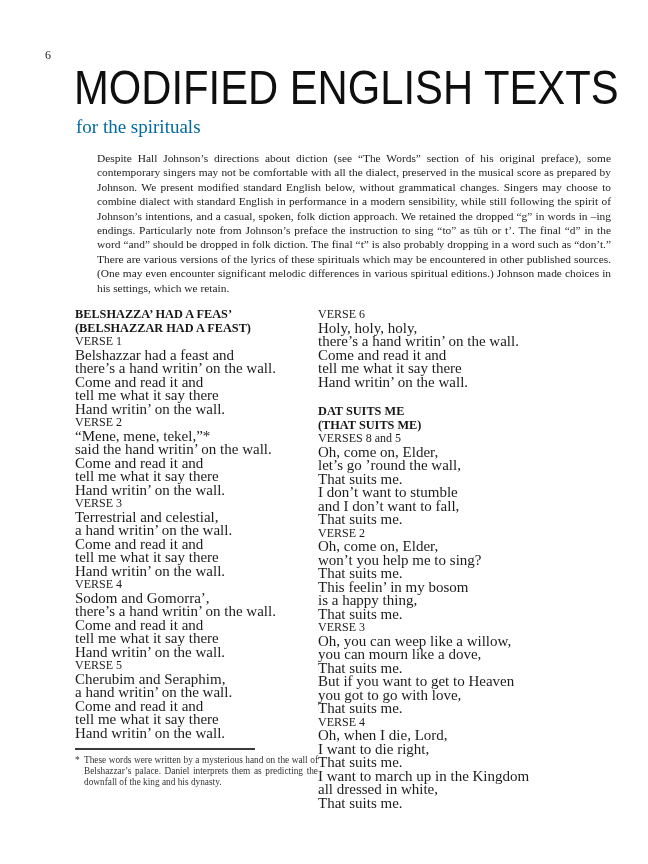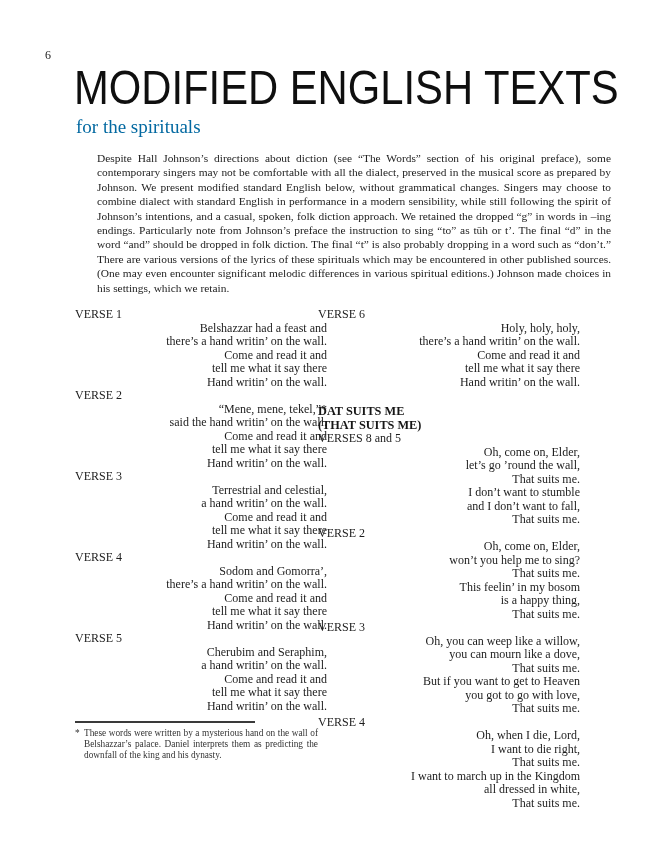--- a/index.html
+++ b/index.html
@@ -47,23 +47,22 @@
     white-space: pre-line;
     margin-top: 16px;
   }
   .song-title.first { margin-top: 0; }
   .verse { }
   .verse.first { margin-top: 0; }
   .verse-label {
     font-size: 12px; line-height: 13.5px; color: #1c1c1c;
   }
   .verse-lines {
-    font-size: 12px; line-height: 13.5px; color: #1c1c1c;
+    font-size: 15px; line-height: 13.5px; color: #1c1c1c;
     white-space: pre-line;
-    text-align: right;
   }
   .footnote { margin-top: 8px; }
   .footnote-rule {
     width: 180px; height: 1.5px; background: #3a3a3a;
     margin-bottom: 5px;
   }
   .footnote-body {
     position: relative; width: 234px;
     padding-left: 9px;
     font-size: 9.3px; line-height: 11px; color: #333;
@@ -81,20 +80,22 @@
 
   <div class="pagenum">6</div>
 
   <div class="main-title">MODIFIED ENGLISH TEXTS</div>
 
   <div class="subtitle">for the spirituals</div>
 
   <div class="intro">Despite Hall Johnson’s directions about diction (see “The Words” section of his original preface), some contemporary singers may not be comfortable with all the dialect, preserved in the musical score as prepared by Johnson. We present modified standard English below, without grammatical changes. Singers may choose to combine dialect with standard English in performance in a modern sensibility, while still following the spirit of Johnson’s intentions, and a casual, spoken, folk diction approach. We retained the dropped “g” in words in –ing endings. Particularly note from Johnson’s preface the instruction to sing “to” as tūh or t’. The final “d” in the word “and” should be dropped in folk diction. The final “t” is also probably dropping in a word such as “don’t.” There are various versions of the lyrics of these spirituals which may be encountered in other published sources. (One may even encounter significant melodic differences in various spiritual editions.) Johnson made choices in his settings, which we retain.</div>
 
   <div class="col col-left">
+    <div class="song-title first">BELSHAZZA’ HAD A FEAS’
+(BELSHAZZAR HAD A FEAST)</div>
 
     <div class="verse first">
       <div class="verse-label">VERSE 1</div>
       <div class="verse-lines">Belshazzar had a feast and
 there’s a hand writin’ on the wall.
 Come and read it and
 tell me what it say there
 Hand writin’ on the wall.</div>
     </div>
     <div class="verse">

